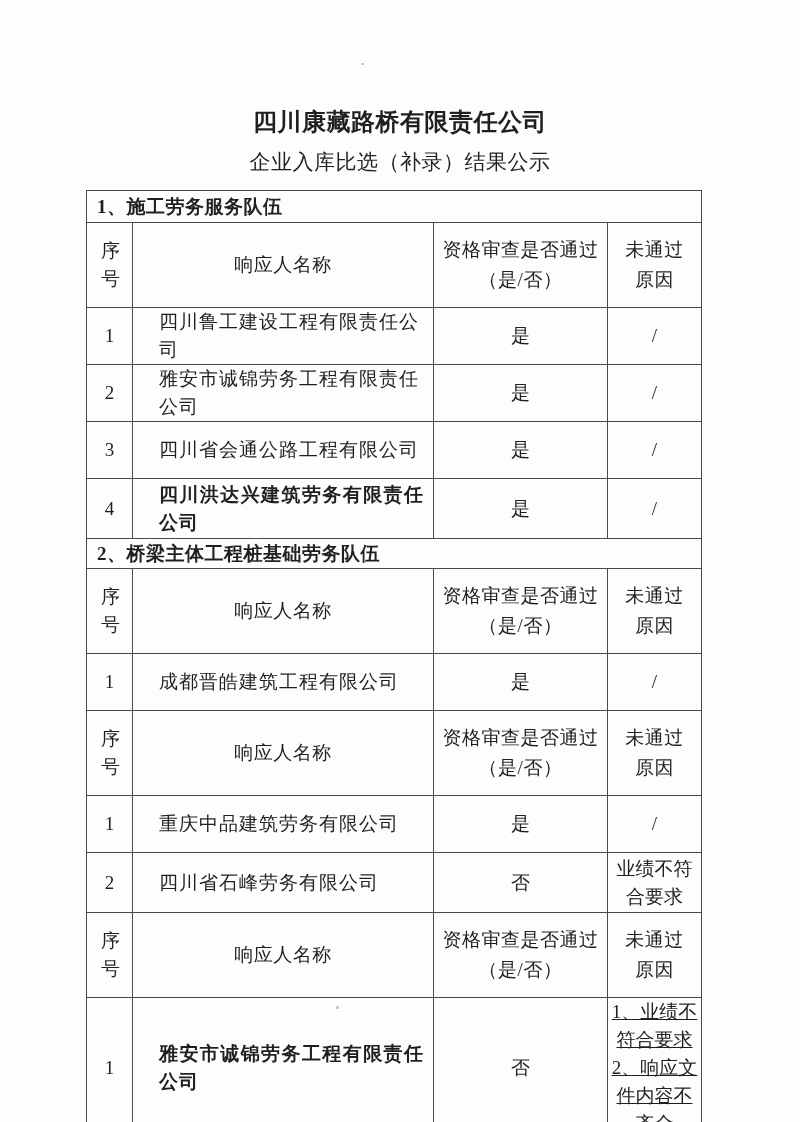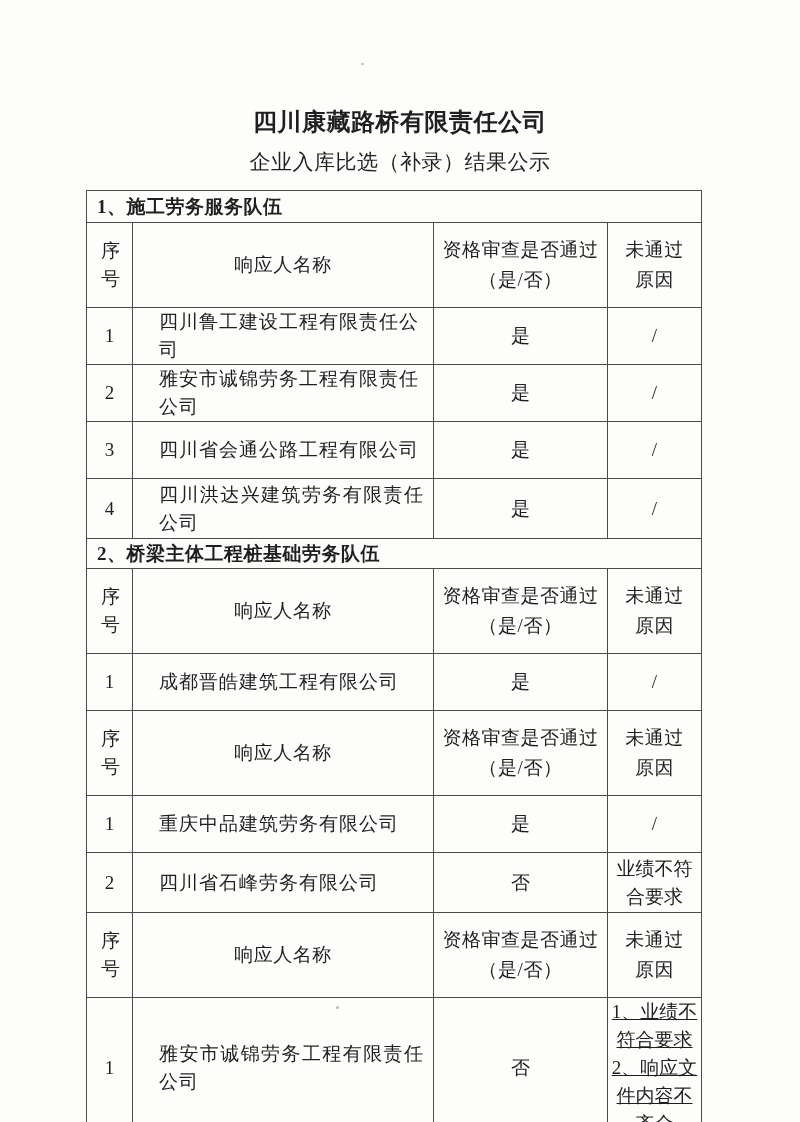--- a/index.html
+++ b/index.html
@@ -41,21 +41,21 @@
     overflow: hidden;
   }
   tr.bar td {
     font-weight: 700;
     font-size: 19px;
     padding-left: 10px;
     letter-spacing: 0.5px;
   }
   td.c-no   { text-align: center; padding: 14px; }
   td.c-name { text-align: left; padding: 0 9px 0 26px; letter-spacing: 1px; }
-  td.c-name.justify { text-align: justify; text-align-last: left; letter-spacing: 1px; }
+  td.c-name.justify { text-align: justify; text-align-last: left; letter-spacing: 1px; font-weight: bold; }
   td.c-pass { text-align: center; padding: 0 4px; }
   td.c-fail { text-align: center; padding: 0 3px; }
   tr.head td { text-align: center; letter-spacing: 0.5px; }
   tr.head td div { line-height: 30px; }
   .pre { white-space: pre-line; text-align: left; line-height: 27px; text-decoration: underline; }
   .speck {
     position: absolute;
     border-radius: 50%;
     background: #b9b9b4;
   }

